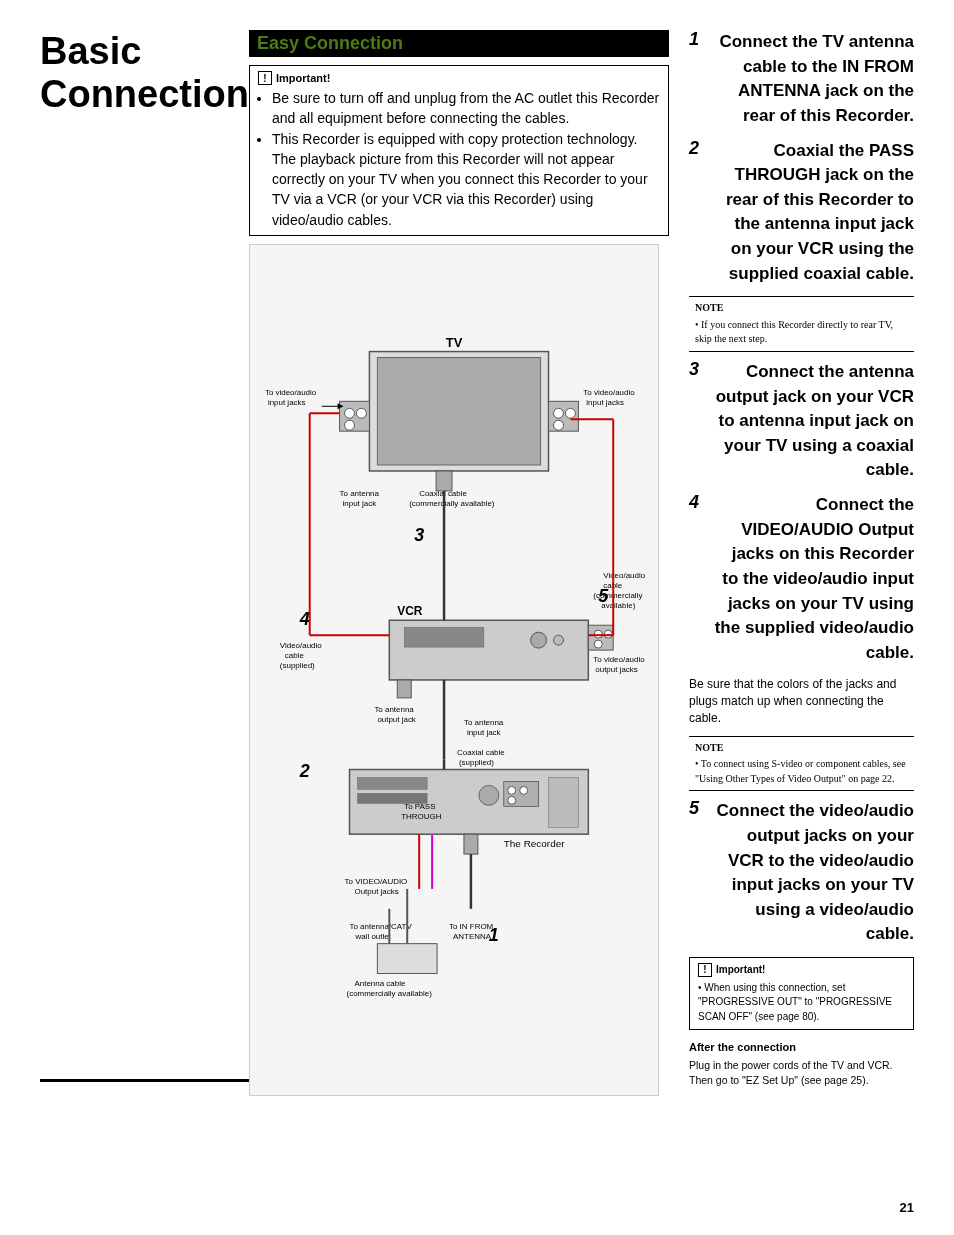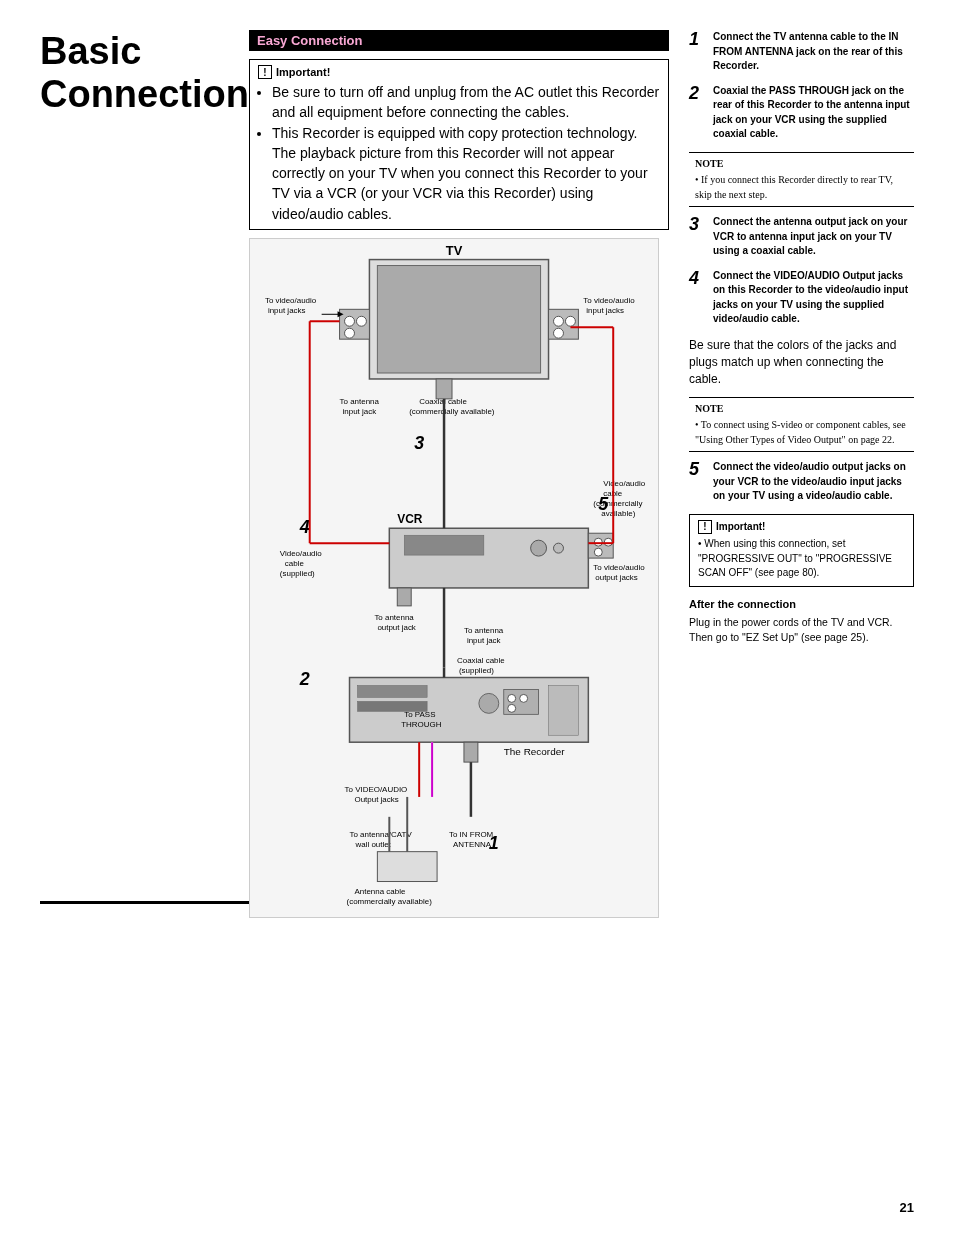--- a/index.html
+++ b/index.html
@@ -31,23 +31,23 @@
     }
     .left-column {
       width: 420px;
       flex-shrink: 0;
     }
     .right-column {
       flex: 1;
     }
     .section-header {
       background: #000;
-      color: #f9a8d4;
-      font-weight: bold;
-      font-size: 13px;
+      color: #4d7c0f;
+      font-weight: bold;
+      font-size: 18px;
       padding: 3px 8px;
       margin-bottom: 8px;
     }
     .intro-text {
       font-size: 10.5px;
       line-height: 1.45;
       margin-bottom: 8px;
     }
     .important-box {
       border: 1.5px solid #000;
@@ -76,21 +76,21 @@
     .important-box ul {
       padding-left: 14px;
       font-size: 14px;
       line-height: 1.45;
     }
     .diagram-area {
       border: 1px solid #ccc;
       background: #f5f5f5;
       position: relative;
       width: 410px;
-      height: 680px;
+      height: 852px;
       margin-top: 8px;
       overflow: hidden;
     }
     
     .diagram-svg {
       width: 100%;
       height: 100%;
     }
     
     .step {
@@ -100,22 +100,23 @@
       align-items: flex-start;
     }
     .step-number {
       font-size: 18px;
       font-weight: bold;
       font-style: italic;
       min-width: 18px;
       line-height: 1.1;
     }
     .step-text {
-      font-size: 10px;
-      line-height: 1.45;
+      font-size: 17px;
+      line-height: 1.45;
+      text-align: right;
     }
     .step-text b {
       font-weight: bold;
     }
     .note-box {
       border-top: 1px solid #000;
       border-bottom: 1px solid #000;
       padding: 4px 6px;
       margin: 8px 0;
       font-size: 10px;

